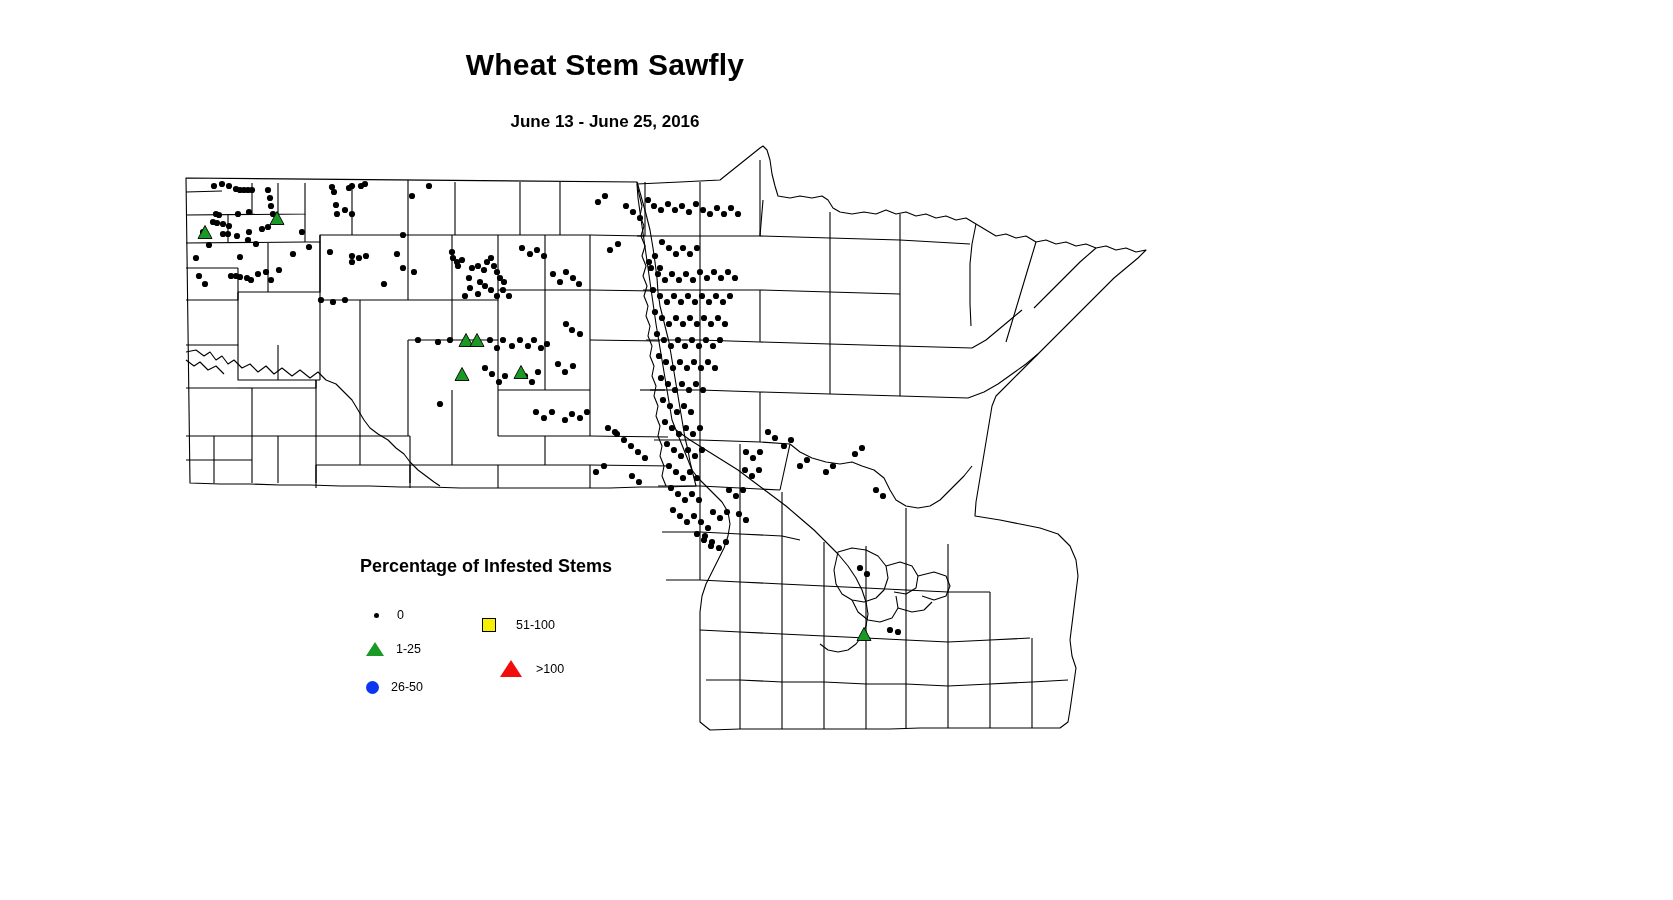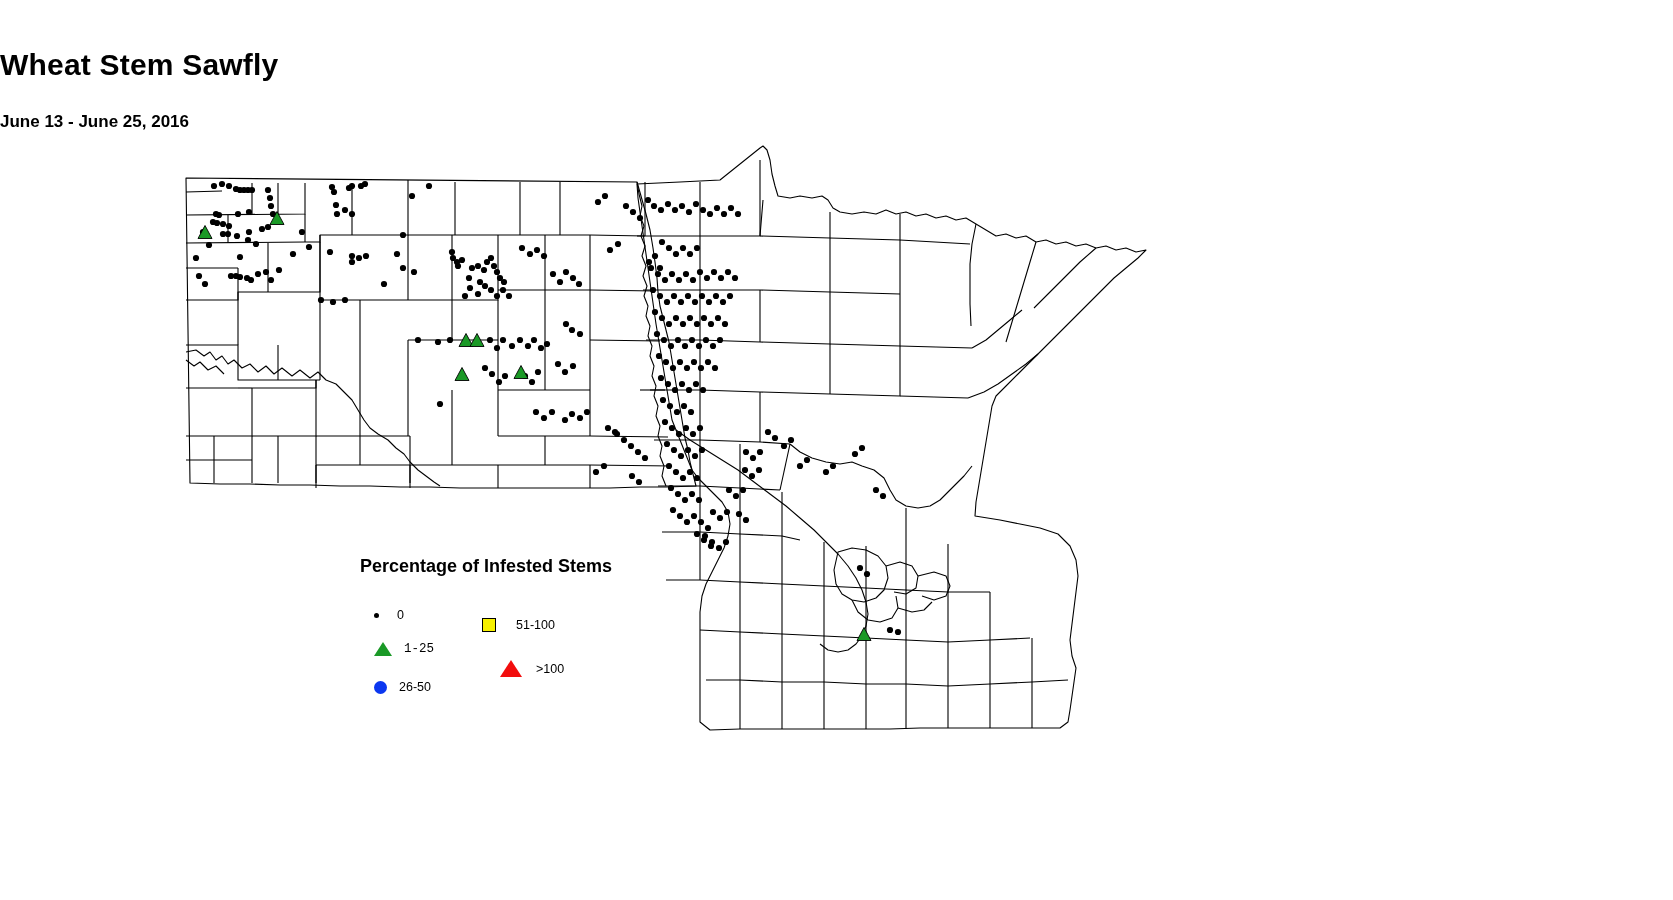--- a/index.html
+++ b/index.html
@@ -1,20 +1,20 @@
 <!DOCTYPE html>
 <html><head>
 <meta charset="utf-8">
 <style>
   html,body{margin:0;padding:0;background:#ffffff;}
   body{width:1673px;height:900px;font-family:"Liberation Sans",sans-serif;color:#000;overflow:hidden;}
   #root{position:relative;width:1673px;height:900px;background:#fff;}
-  .title{position:absolute;left:0;top:48px;width:1210px;text-align:left;
+  .title{position:absolute;left:0;top:48px;width:1210px;text-align:center;
          font-size:30px;font-weight:bold;letter-spacing:.2px;}
-  .subtitle{position:absolute;left:0;top:112px;width:1210px;
+  .subtitle{position:absolute;left:0;top:112px;width:1210px;text-align:center;
             font-size:17px;font-weight:bold;}
   #mapwrap{position:absolute;left:0;top:0;width:1673px;height:900px;}
   svg{display:block;}
   .legend{position:absolute;left:360px;top:556px;width:320px;height:150px;}
   .legend-title{position:absolute;left:0;top:0;font-size:18px;font-weight:bold;white-space:nowrap;}
   .lrow{position:absolute;display:flex;align-items:center;}
   .lrow .lab{font-size:12.5px;color:#000;white-space:nowrap;}
   .swatch{display:inline-block;position:relative;}
   .sw-dot{width:5px;height:5px;border-radius:50%;background:#000;}
   .sw-circle{width:13px;height:13px;border-radius:50%;background:#0b37f0;}
@@ -565,27 +565,27 @@
 
   <div class="legend">
     <div class="legend-title">Percentage of Infested Stems</div>
 
     <div class="lrow" style="left:14px;top:52px;">
       <span class="swatch sw-dot"></span>
       <span class="gap" style="width:18px;"></span>
       <span class="lab">0</span>
     </div>
 
-    <div class="lrow" style="left:14px;top:86px;font-family:Liberation Mono, monospace;">
+    <div class="lrow" style="left:6px;top:86px;">
       <span class="swatch sw-tri-g"></span>
       <span class="gap" style="width:12px;"></span>
       <span class="lab">1-25</span>
     </div>
 
-    <div class="lrow" style="left:14px;top:124px;">
+    <div class="lrow" style="left:6px;top:124px;">
       <span class="swatch sw-circle"></span>
       <span class="gap" style="width:12px;"></span>
       <span class="lab">26-50</span>
     </div>
 
     <div class="lrow" style="left:122px;top:62px;">
       <span class="swatch sw-square"></span>
       <span class="gap" style="width:20px;"></span>
       <span class="lab">51-100</span>
     </div>

